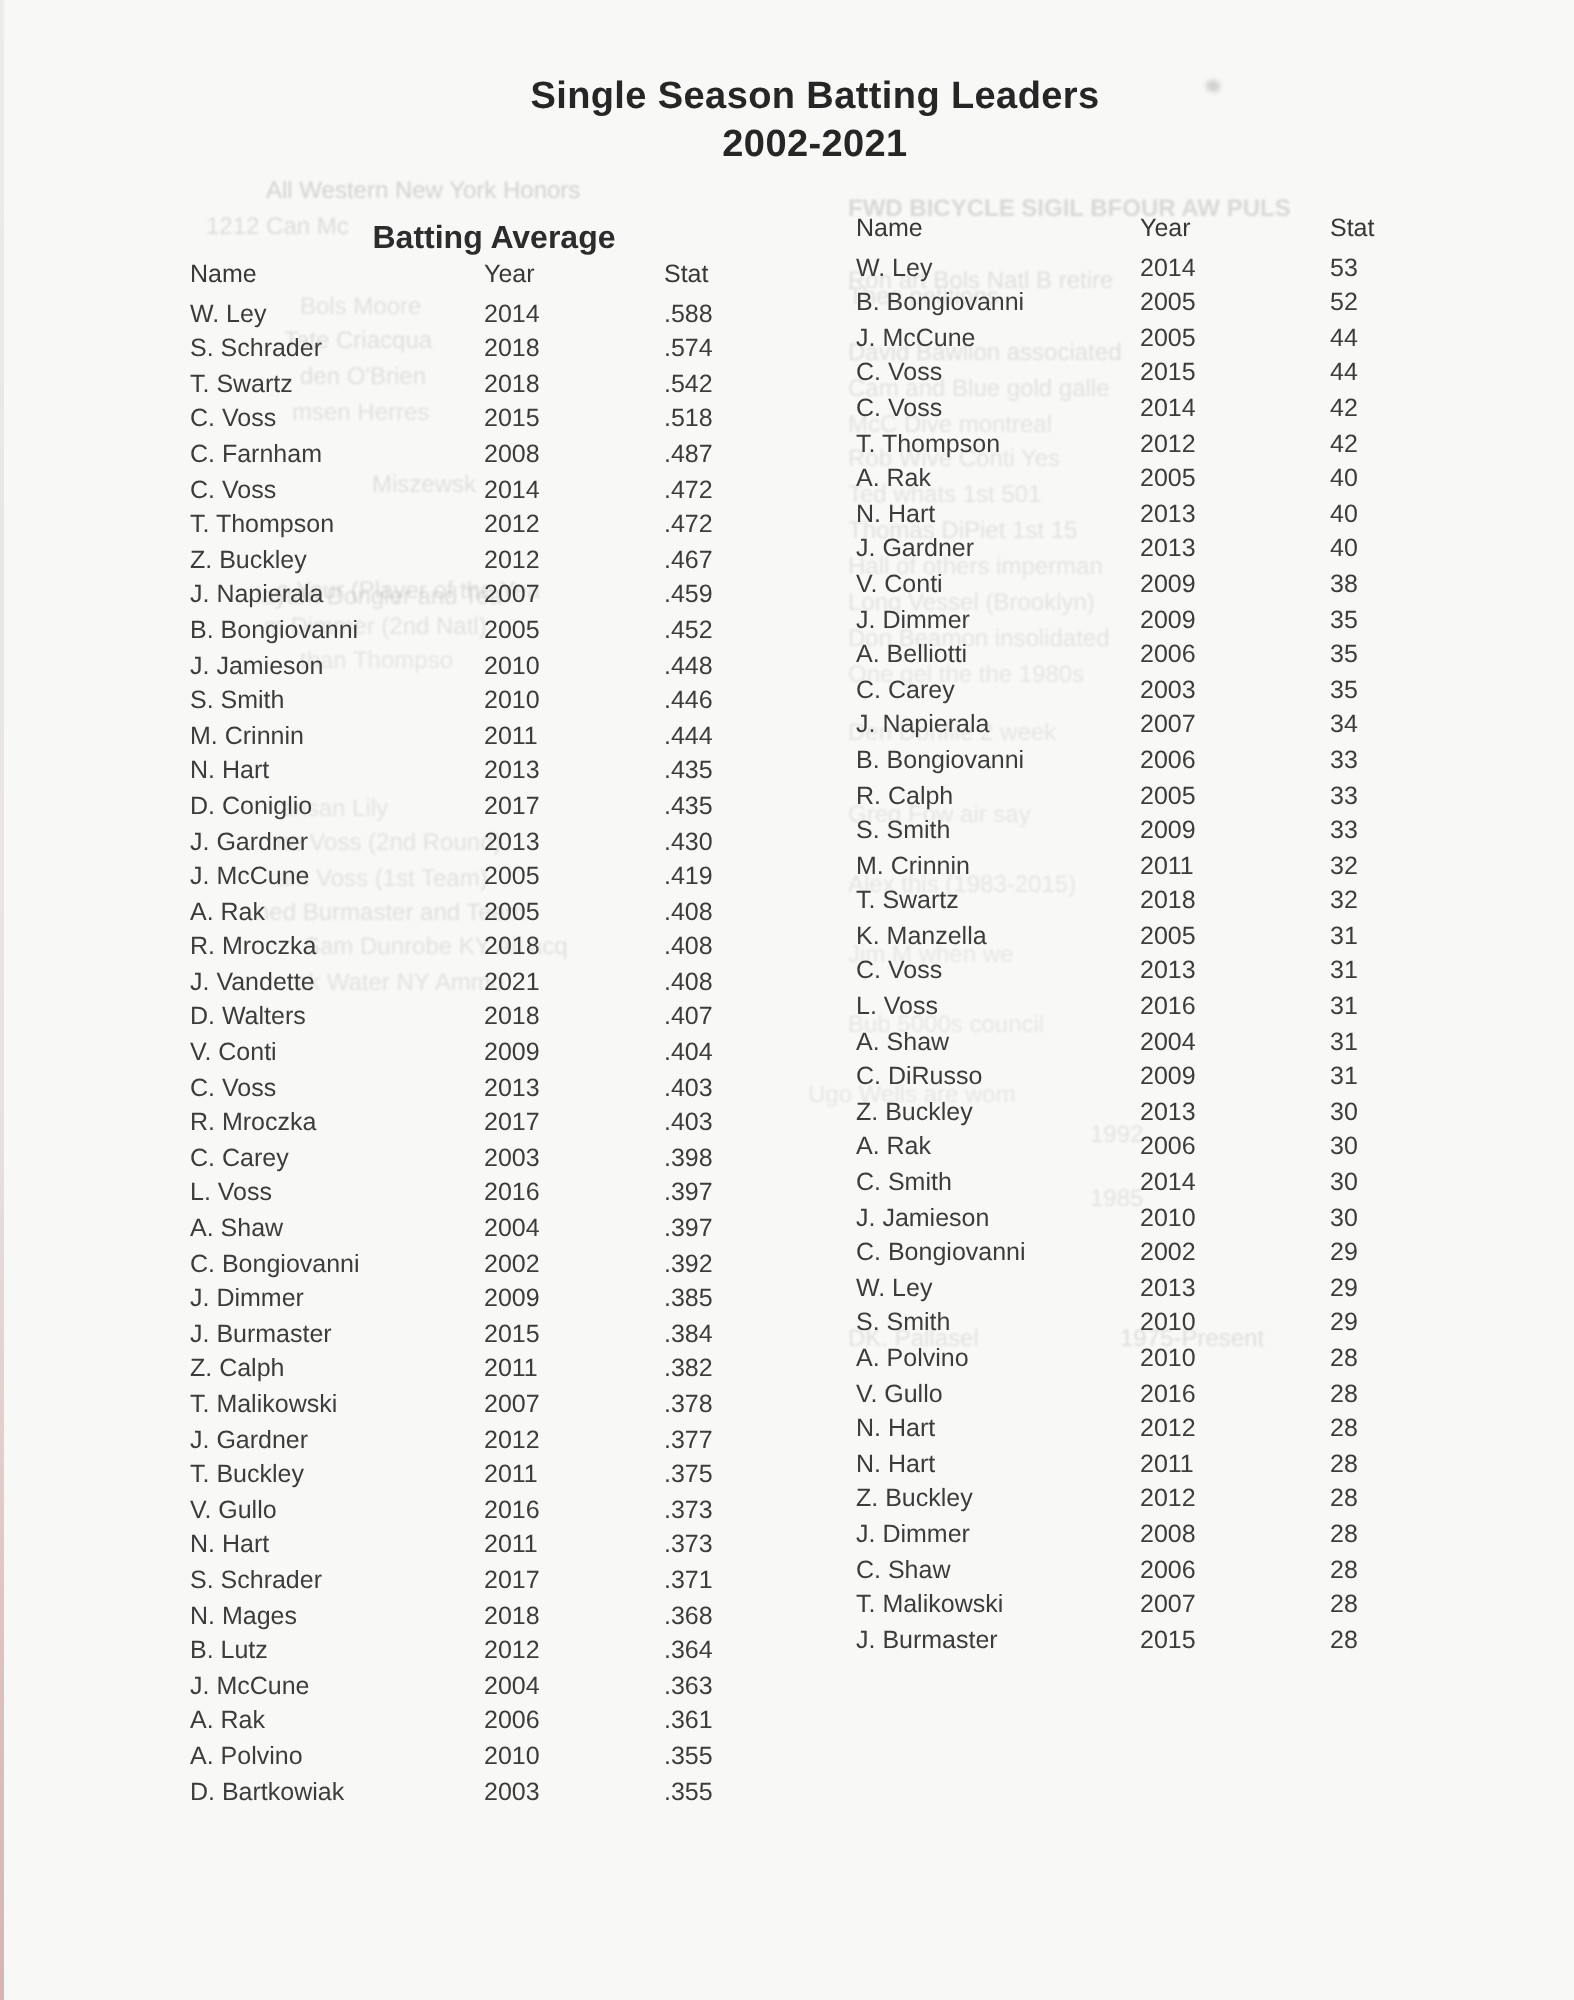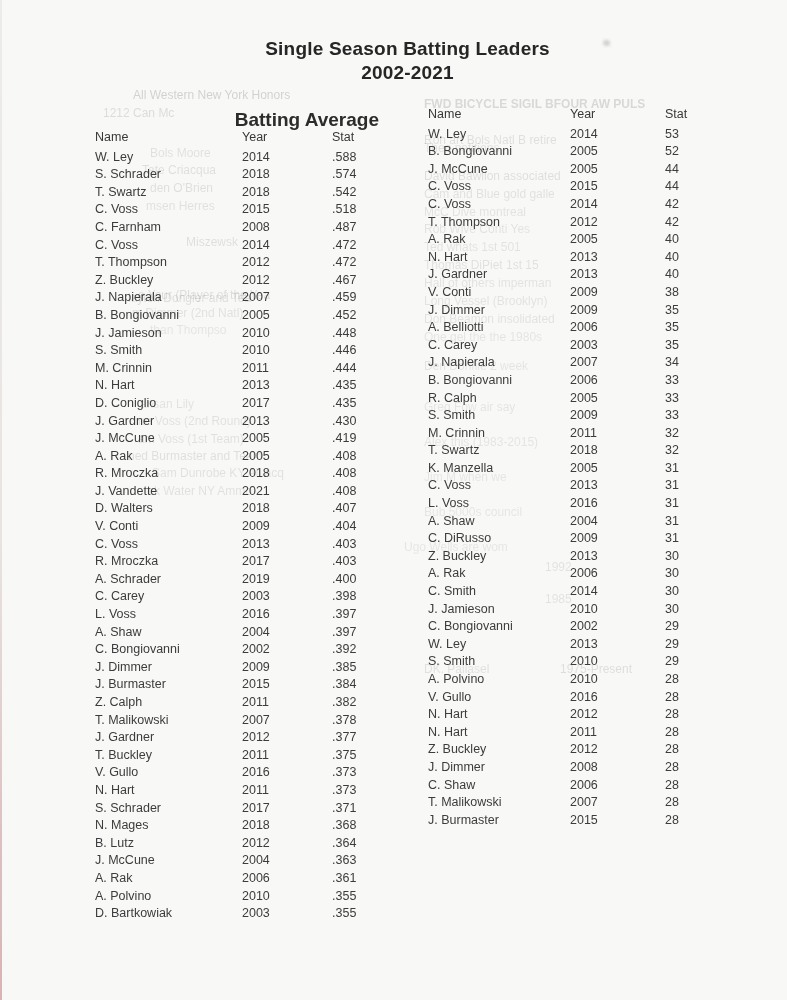--- a/index.html
+++ b/index.html
@@ -20,22 +20,22 @@
     text-align:center;font-weight:bold;font-size:19px;line-height:24px;
     color:#262626;letter-spacing:.2px;
   }
   .scan-smudge{
     position:absolute;left:603px;top:40px;width:7px;height:6px;
     background:#a8a8a8;border-radius:50% 50% 40% 60%;
     filter:blur(1.4px);opacity:.5;
   }
   .stat-table{position:absolute;font-size:12.5px;}
   .stat-table .t-title{
-    font-weight:bold;font-size:19px;line-height:18px;height:18px;
-    text-align:right;color:#2c2c2c;
+    font-weight:bold;font-size:16px;line-height:18px;height:18px;
+    text-align:center;color:#2c2c2c;
   }
   .stat-table .t-head,
   .stat-table .t-row{
     display:grid;line-height:17.6px;height:17.6px;white-space:nowrap;
   }
   .stat-table .t-head{color:#383838;}
   .stat-table .t-rows{margin-top:2px;}
   .table-batting{left:95px;top:111px;width:284px;}
   .table-batting .t-head,.table-batting .t-row{grid-template-columns:147px 90px 1fr;}
   .table-batting .t-title{padding-left:20px;}
@@ -226,25 +226,20 @@
           <span>C. Voss</span>
           <span>2013</span>
           <span>.403</span>
         </div>
         <div class="t-row">
           <span>R. Mroczka</span>
           <span>2017</span>
           <span>.403</span>
         </div>
         <div class="t-row">
-          <span>A. Schrader</span>
-          <span>2019</span>
-          <span>.400</span>
-        </div>
-        <div class="t-row">
           <span>C. Carey</span>
           <span>2003</span>
           <span>.398</span>
         </div>
         <div class="t-row">
           <span>L. Voss</span>
           <span>2016</span>
           <span>.397</span>
         </div>
         <div class="t-row">

